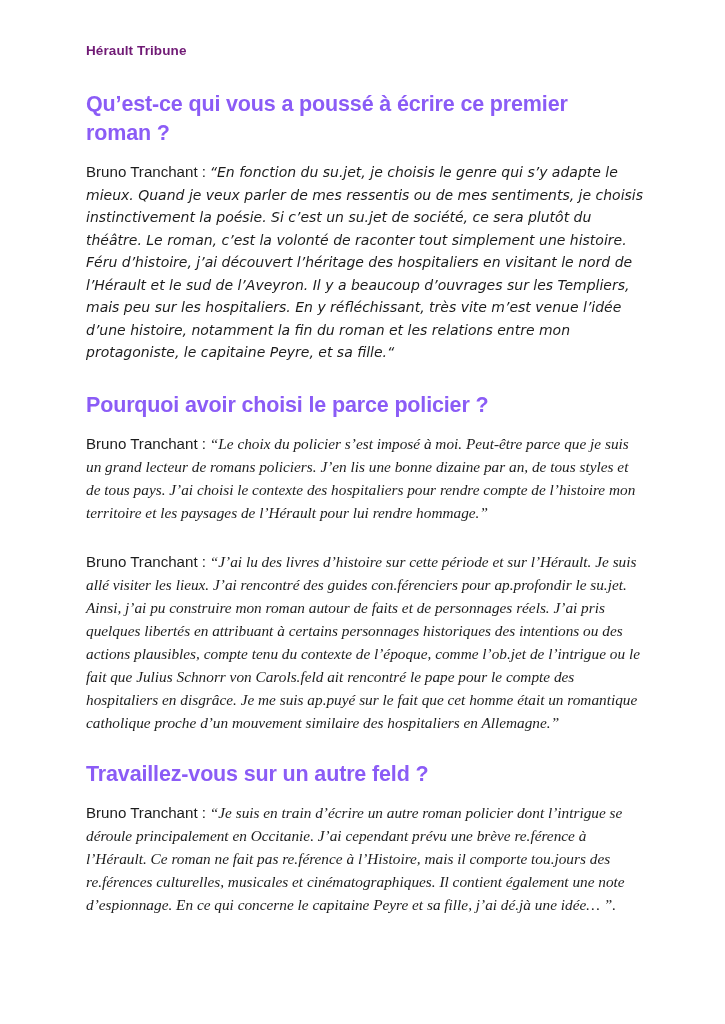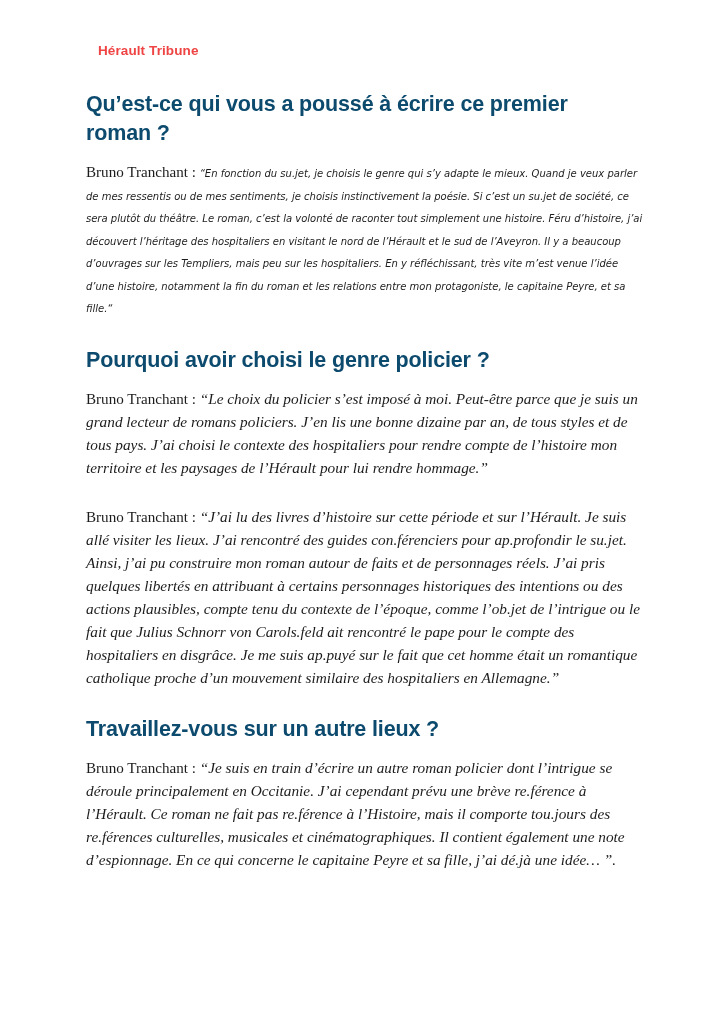--- a/index.html
+++ b/index.html
@@ -26,65 +26,65 @@
     background: #ffffff;
     box-sizing: border-box;
     padding: 43px 80px 0 86px;
   }
 
   .masthead {
     font-family: "Liberation Sans", sans-serif;
     font-weight: bold;
     font-size: 13.5px;
     letter-spacing: 0.1px;
-    color: #ef4444;
+    color: #701a75;
     line-height: 1.2;
-    margin: 0 0 31px 12px;
+    margin: 0 0 31px 0;
   }
 
   .question {
     font-family: "Liberation Sans", sans-serif;
     font-weight: bold;
     font-size: 21.5px;
     line-height: 1.33;
-    color: #0c4a6e;
+    color: #8b5cf6;
     margin: 0 0 14px 0;
     letter-spacing: -0.15px;
     max-width: 520px;
   }
 
   .question.q2,
   .question.q4 {
     max-width: 560px;
   }
 
   .answer {
     font-size: 15.1px;
     line-height: 1.455;
     color: #1c1c1c;
     margin: 0 0 22px 0;
     text-align: left;
     max-width: 560px;
   }
 
   .answer .speaker {
-    font-family: Liberation Serif, serif;
+    font-family: Liberation Sans, sans-serif;
     font-style: normal;
     font-weight: normal;
   }
 
   .answer .quote {
     font-style: italic;
   }
 
   
   .answer.sans-quote .quote {
     font-family: "DejaVu Sans", sans-serif;
     font-style: italic;
-    font-size: 10px;
+    font-size: 14px;
     text-align: center;
   }
   .answer.sans-quote {
     line-height: 1.49;
   }
 
   
   .answer.serif-quote .quote {
     font-family: "Liberation Serif", serif;
     font-style: italic;
@@ -103,33 +103,33 @@
 
   <div class="masthead">Hérault Tribune</div>
 
   <h2 class="question q1">Qu’est-ce qui vous a poussé à écrire ce premier roman ?</h2>
 
   <p class="answer sans-quote gap-after-a1">
     <span class="speaker">Bruno Tranchant :</span>
     <span class="quote">“En fonction du su.jet, je choisis le genre qui s’y adapte le mieux. Quand je veux parler de mes ressentis ou de mes sentiments, je choisis instinctivement la poésie. Si c’est un su.jet de société, ce sera plutôt du théâtre. Le roman, c’est la volonté de raconter tout simplement une histoire. Féru d’histoire, j’ai découvert l’héritage des hospitaliers en visitant le nord de l’Hérault et le sud de l’Aveyron. Il y a beaucoup d’ouvrages sur les Templiers, mais peu sur les hospitaliers. En y réfléchissant, très vite m’est venue l’idée d’une histoire, notamment la fin du roman et les relations entre mon protagoniste, le capitaine Peyre, et sa fille.“</span>
   </p>
 
-  <h2 class="question q2">Pourquoi avoir choisi le genre policier ?</h2>
+  <h2 class="question q2">Pourquoi avoir choisi le parce policier ?</h2>
 
   <p class="answer serif-quote gap-after-a2">
     <span class="speaker">Bruno Tranchant :</span>
     <span class="quote">“Le choix du policier s’est imposé à moi. Peut-être parce que je suis un grand lecteur de romans policiers. J’en lis une bonne dizaine par an, de tous styles et de tous pays. J’ai choisi le contexte des hospitaliers pour rendre compte de l’histoire mon territoire et les paysages de l’Hérault pour lui rendre hommage.”</span>
   </p>
 
 
   <p class="answer serif-quote gap-after-a3">
     <span class="speaker">Bruno Tranchant :</span>
     <span class="quote">“J’ai lu des livres d’histoire sur cette période et sur l’Hérault. Je suis allé visiter les lieux. J’ai rencontré des guides con.férenciers pour ap.profondir le su.jet. Ainsi, j’ai pu construire mon roman autour de faits et de personnages réels. J’ai pris quelques libertés en attribuant à certains personnages historiques des intentions ou des actions plausibles, compte tenu du contexte de l’époque, comme l’ob.jet de l’intrigue ou le fait que Julius Schnorr von Carols.feld ait rencontré le pape pour le compte des hospitaliers en disgrâce. Je me suis ap.puyé sur le fait que cet homme était un romantique catholique proche d’un mouvement similaire des hospitaliers en Allemagne.”</span>
   </p>
 
-  <h2 class="question q4">Travaillez-vous sur un autre lieux ?</h2>
+  <h2 class="question q4">Travaillez-vous sur un autre feld ?</h2>
 
   <p class="answer serif-quote">
     <span class="speaker">Bruno Tranchant :</span>
     <span class="quote">“Je suis en train d’écrire un autre roman policier dont l’intrigue se déroule principalement en Occitanie. J’ai cependant prévu une brève re.férence à l’Hérault. Ce roman ne fait pas re.férence à l’Histoire, mais il comporte tou.jours des re.férences culturelles, musicales et cinématographiques. Il contient également une note d’espionnage. En ce qui concerne le capitaine Peyre et sa fille, j’ai dé.jà une idée… ”.</span>
   </p>
 
 </div>
 
 </body></html>

